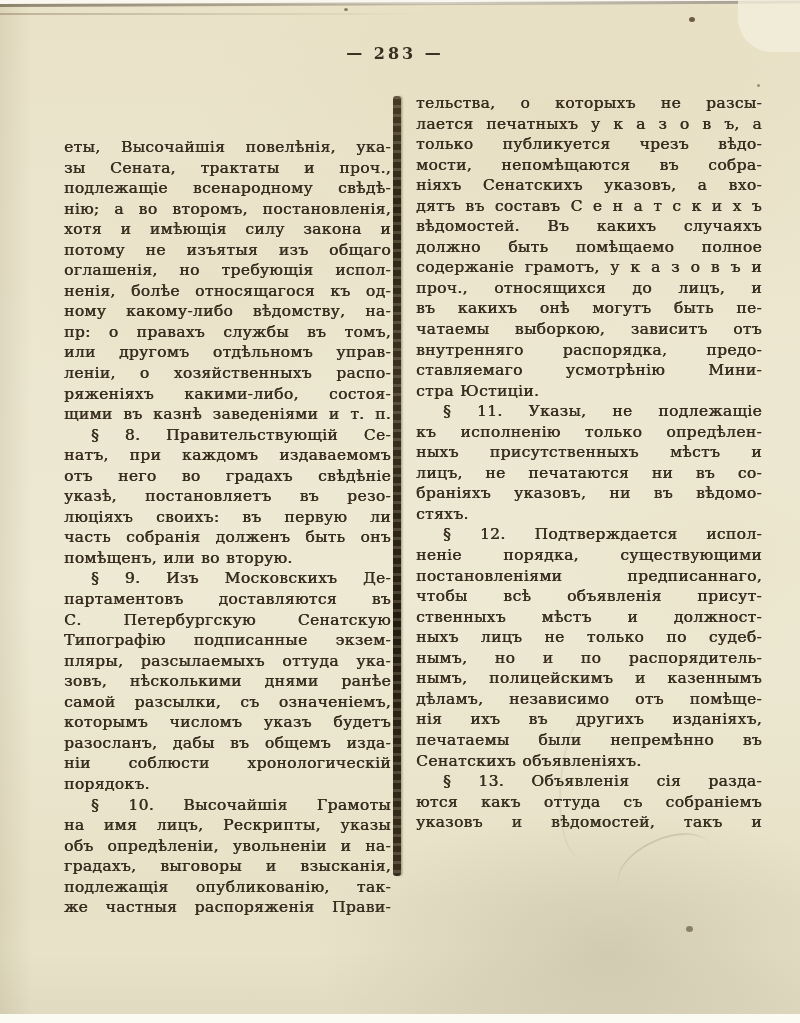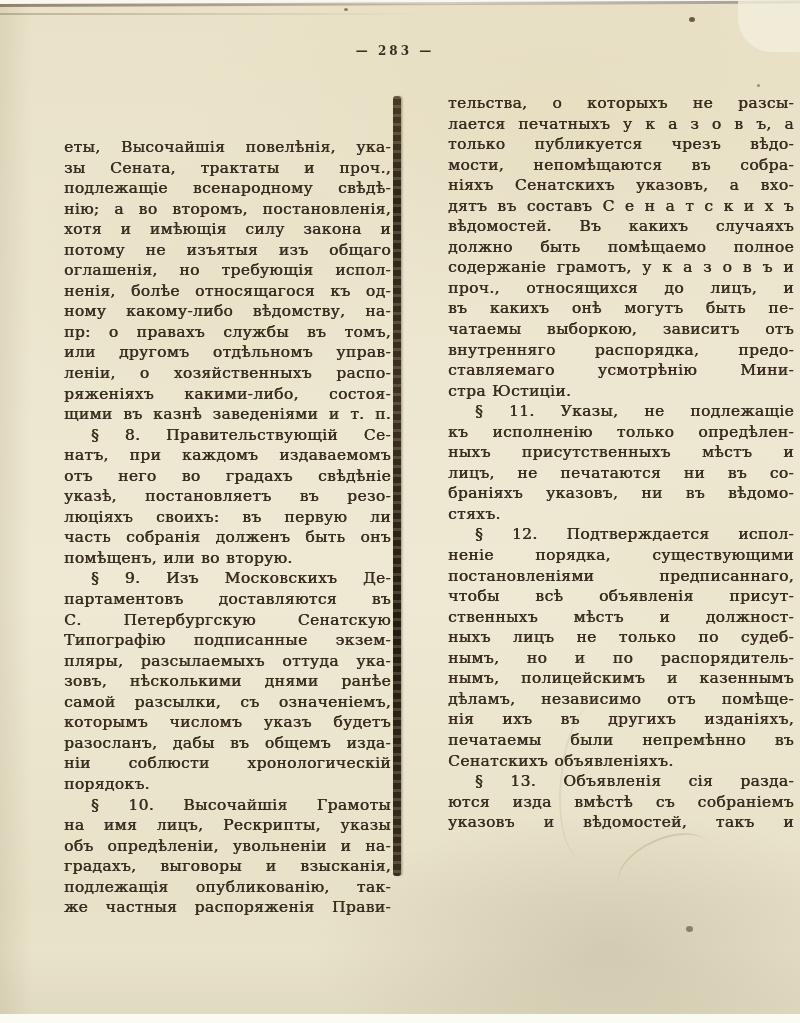--- a/index.html
+++ b/index.html
@@ -25,34 +25,34 @@
   .top-line2  { position:absolute; left:0; top:13px; width:430px; height:2px;
                 background:linear-gradient(90deg, rgba(120,100,70,.38), rgba(120,100,70,0)); }
   .corner-light { position:absolute; right:0; top:0; width:62px; height:52px; background:#f3efdc;
                 border-radius:0 0 0 34px; opacity:.8; }
   .bottom-white { position:absolute; left:0; top:1014px; width:800px; height:9px; background:#fbfaf3; }
   .bottom-shade { position:absolute; left:0; top:950px; width:800px; height:64px;
                 background:linear-gradient(180deg, rgba(140,125,95,0), rgba(140,125,95,.10)); }
 
   .page-header {
     position:absolute; left:0; top:44px; width:790px; text-align:center;
-    font-size:12px; font-weight:bold; letter-spacing:3px; color:#3a2f20;
+    font-size:16px; font-weight:bold; letter-spacing:3px; color:#3a2f20;
   }
 
   .divider {
     position:absolute; left:393px; top:96px; width:8px; height:780px; border-radius:3px;
     background:
       repeating-linear-gradient(180deg, rgba(235,225,195,0.18) 0 3px, rgba(0,0,0,0) 3px 9px),
       linear-gradient(180deg, #483b26 0%, #2e2516 14%, #3d3221 38%, #241c10 68%, #392e1d 100%);
     box-shadow: 1.5px 0 1.5px rgba(70,56,34,.35);
   }
 
   .col { position:absolute; top:93px; font-size:15.5px; line-height:20.55px; }
   .col-left  { left:64px;  width:327px;margin-top:44px; }
-  .col-right { left:416px; width:346px;margin-left:32px; }
+  .col-right { left:416px; width:346px; }
   .line {
     text-align: justify;
     text-align-last: justify;
     letter-spacing: 0.35px;
     word-spacing: 1px;
     text-shadow: 0.45px 0 0 rgba(55,44,30,.85), 0 0 0.6px rgba(55,44,30,.38);
   }
   .line.short  { text-align-last: left; }
   .line.indent { text-indent: 27px; }
 
@@ -148,21 +148,21 @@
       <div class="line">чтобы всѣ объявленія присут-</div>
       <div class="line">ственныхъ мѣстъ и должност-</div>
       <div class="line">ныхъ лицъ не только по судеб-</div>
       <div class="line">нымъ, но и по распорядитель-</div>
       <div class="line">нымъ, полицейскимъ и казеннымъ</div>
       <div class="line">дѣламъ, независимо отъ помѣще-</div>
       <div class="line">нія ихъ въ другихъ изданіяхъ,</div>
       <div class="line">печатаемы были непремѣнно въ</div>
       <div class="line short">Сенатскихъ объявленіяхъ.</div>
       <div class="line indent">§ 13. Объявленія сія разда-</div>
-      <div class="line">ются изда вмѣстѣ съ собраніемъ</div>
+      <div class="line">ются какъ оттуда съ собраніемъ</div>
       <div class="line">указовъ и вѣдомостей, такъ и</div>
     </div>
 
   <div class="speck s1"></div>
   <div class="speck s2"></div>
   <div class="speck s3"></div>
   <div class="speck s4"></div>
   <div class="crease1"></div>
   <div class="crease2"></div>
 

